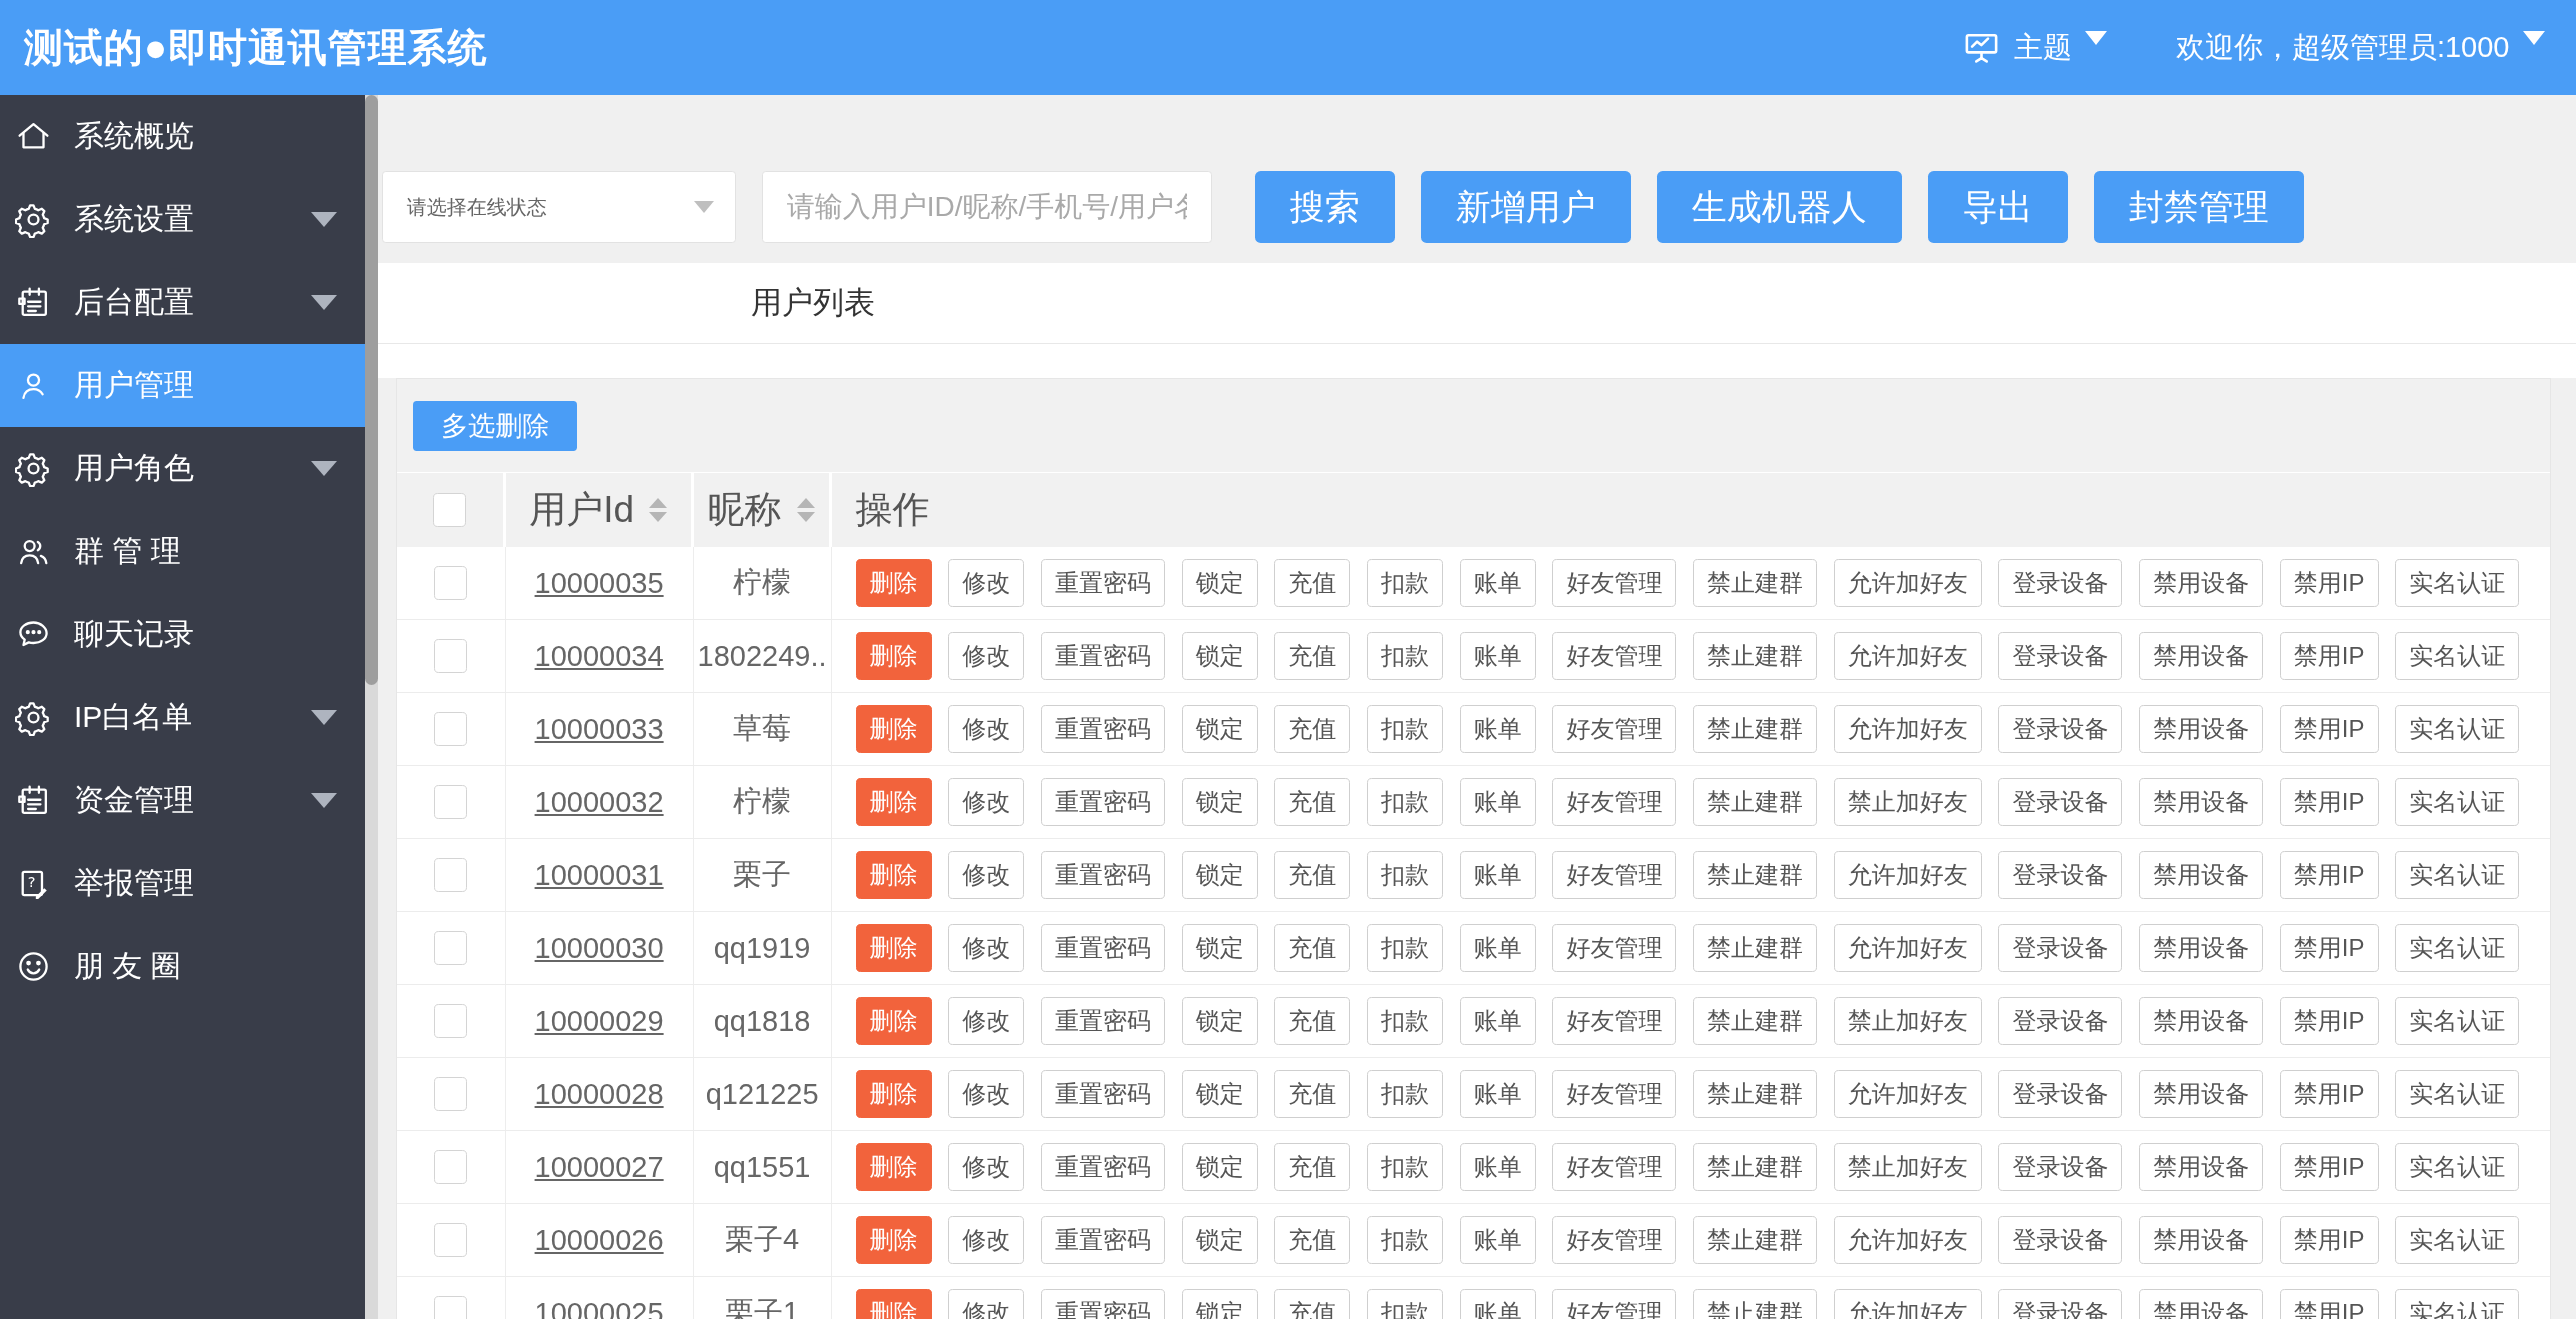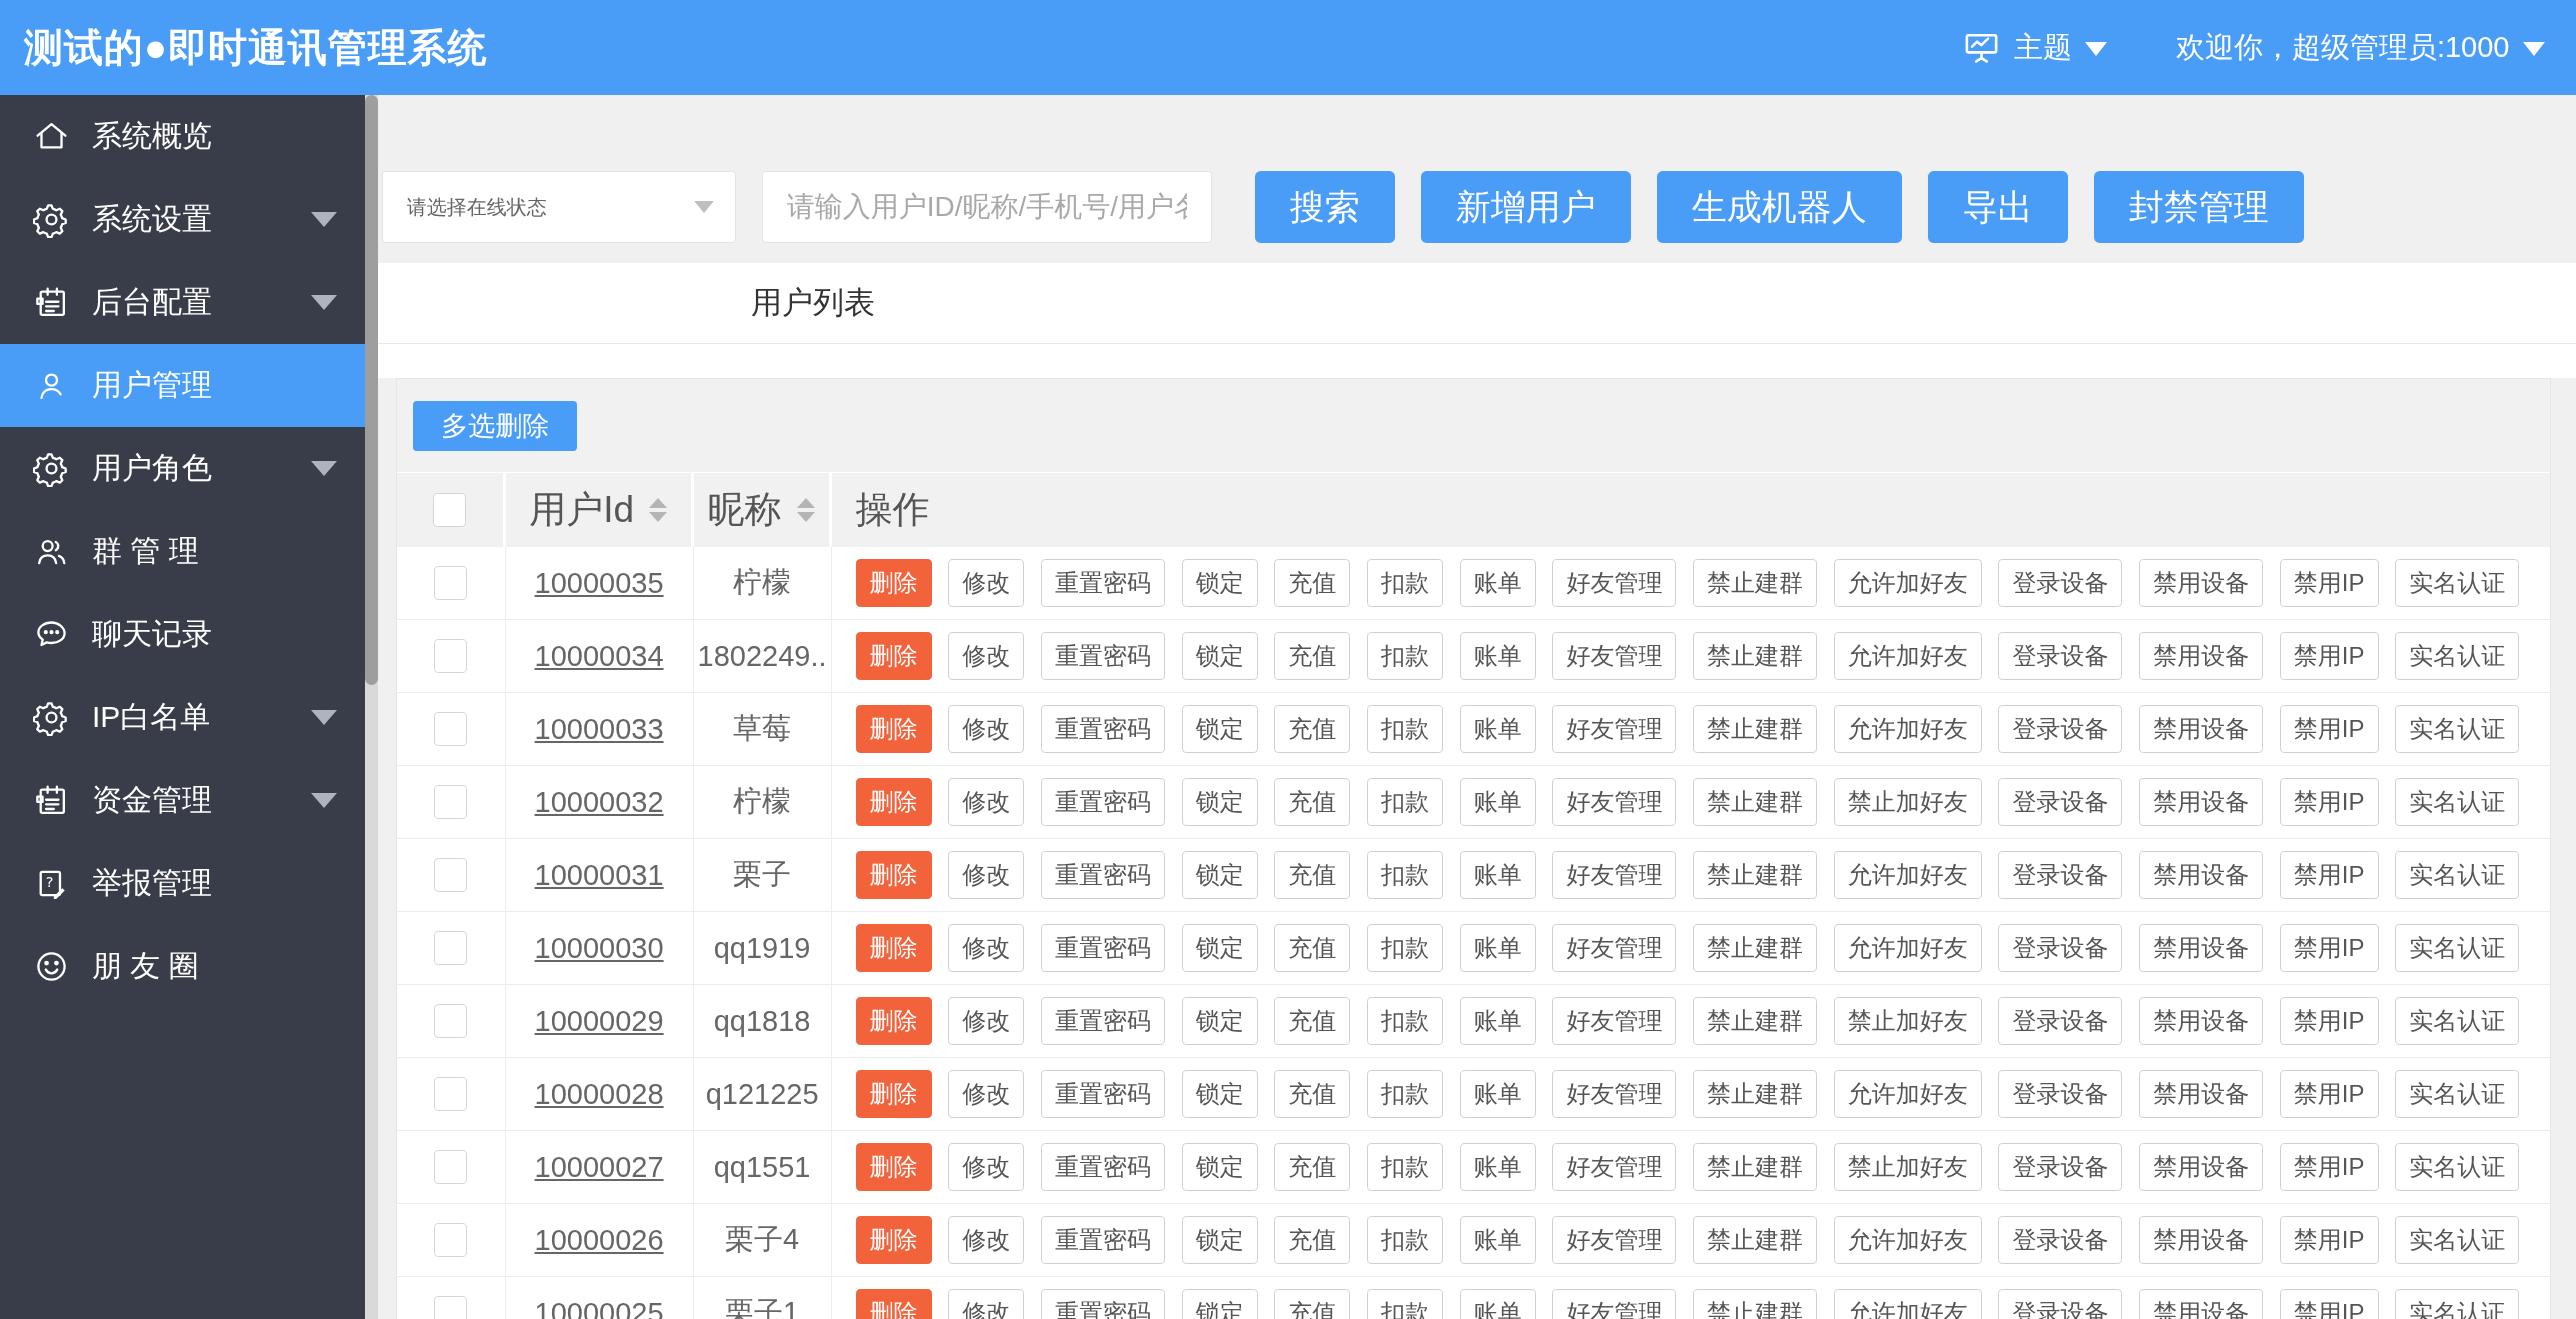--- a/index.html
+++ b/index.html
@@ -7,27 +7,27 @@
     width:2576px;height:1320px;overflow:hidden;position:relative;
     background:#F0F0F0;
     font-family:"Liberation Sans","DejaVu Sans",sans-serif;
     -webkit-font-smoothing:antialiased;
   }
   
   .topbar{position:absolute;left:0;top:0;right:0;height:95px;background:#4A9DF6;
     display:flex;align-items:center;color:#fff;z-index:30;}
   .app-title{font-size:39px;font-weight:bold;margin-left:24px;letter-spacing:0.9px;}
   .topbar-right{margin-left:auto;display:flex;align-items:center;gap:69px;margin-right:31.5px;font-size:29px;}
-  .theme-toggle,.user-menu{display:flex;align-items:center;gap:13px;cursor:pointer;}
+  .theme-toggle,.user-menu{display:flex;gap:13px;cursor:pointer;}
   .theme-toggle .icon{width:39px;height:39px;display:inline-flex;}
   .caret-down{width:0;height:0;border-left:11px solid transparent;border-right:11px solid transparent;
     border-top:14px solid #fff;margin-top:3.7px;}
   
   .sidebar{position:absolute;left:0;top:95px;width:365px;bottom:0;background:#393D49;z-index:20;}
-  .sidebar-item{height:83px;display:flex;align-items:center;padding:0 28px 0 33px;
+  .sidebar-item{height:83px;display:flex;align-items:center;padding:0 28px 0 15px;
     color:#FFFFFF;font-size:30px;cursor:pointer;text-align:center;}
   .sidebar-item .icon{width:37px;height:37px;margin-right:22px;display:inline-flex;flex:none;color:#fff;}
   .sidebar-item .icon svg{width:100%;height:100%;}
   .sidebar-item.active{background:#4A9DF6;}
   .expand-caret{margin-left:auto;width:0;height:0;border-left:13px solid transparent;
     border-right:13px solid transparent;border-top:15px solid #AEB4BF;}
   
   .side-scrollbar{position:absolute;left:365px;top:95px;width:13px;bottom:0;background:#D9D9D9;z-index:25;}
   .side-scrollbar .thumb{position:absolute;left:0;top:0;width:13px;height:590px;background:#9E9E9E;border-radius:6.5px;}
   

